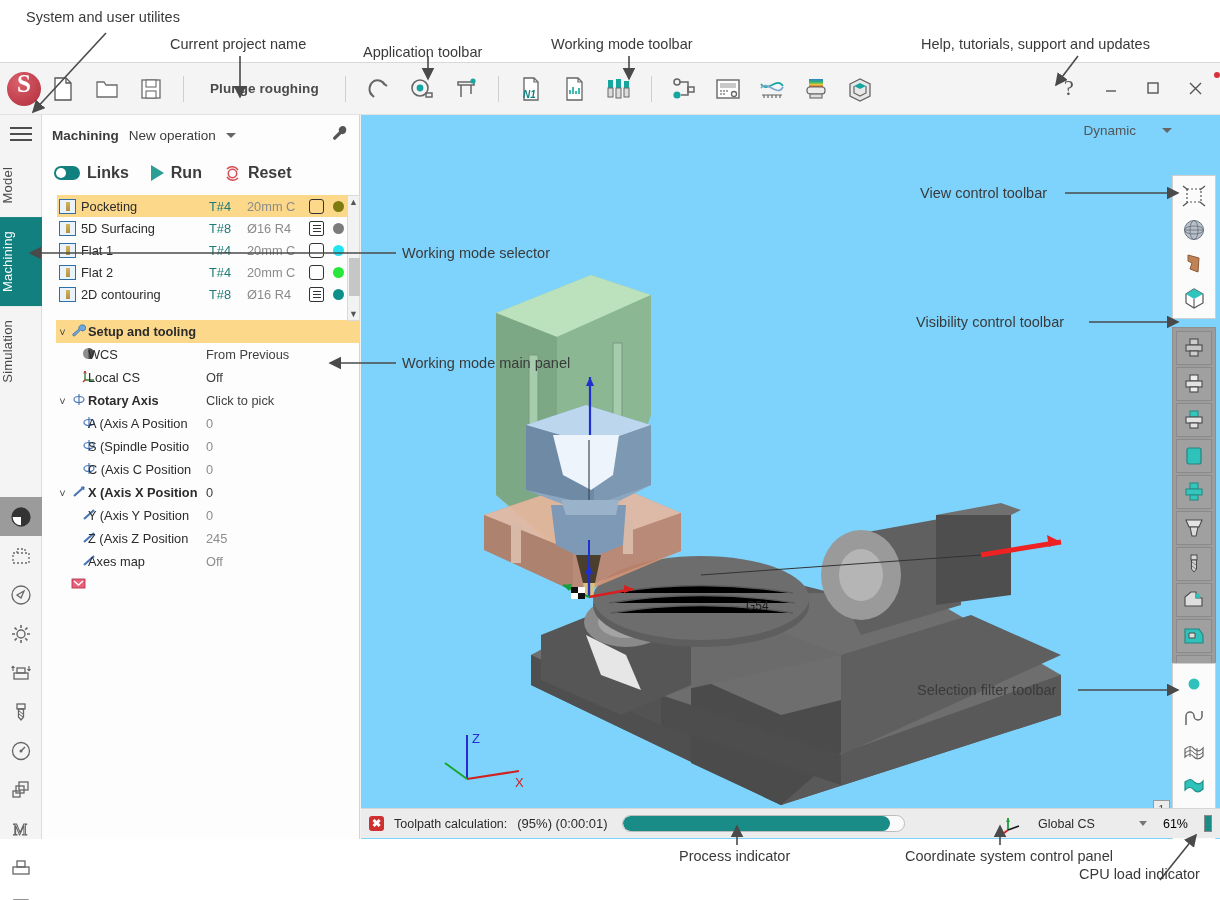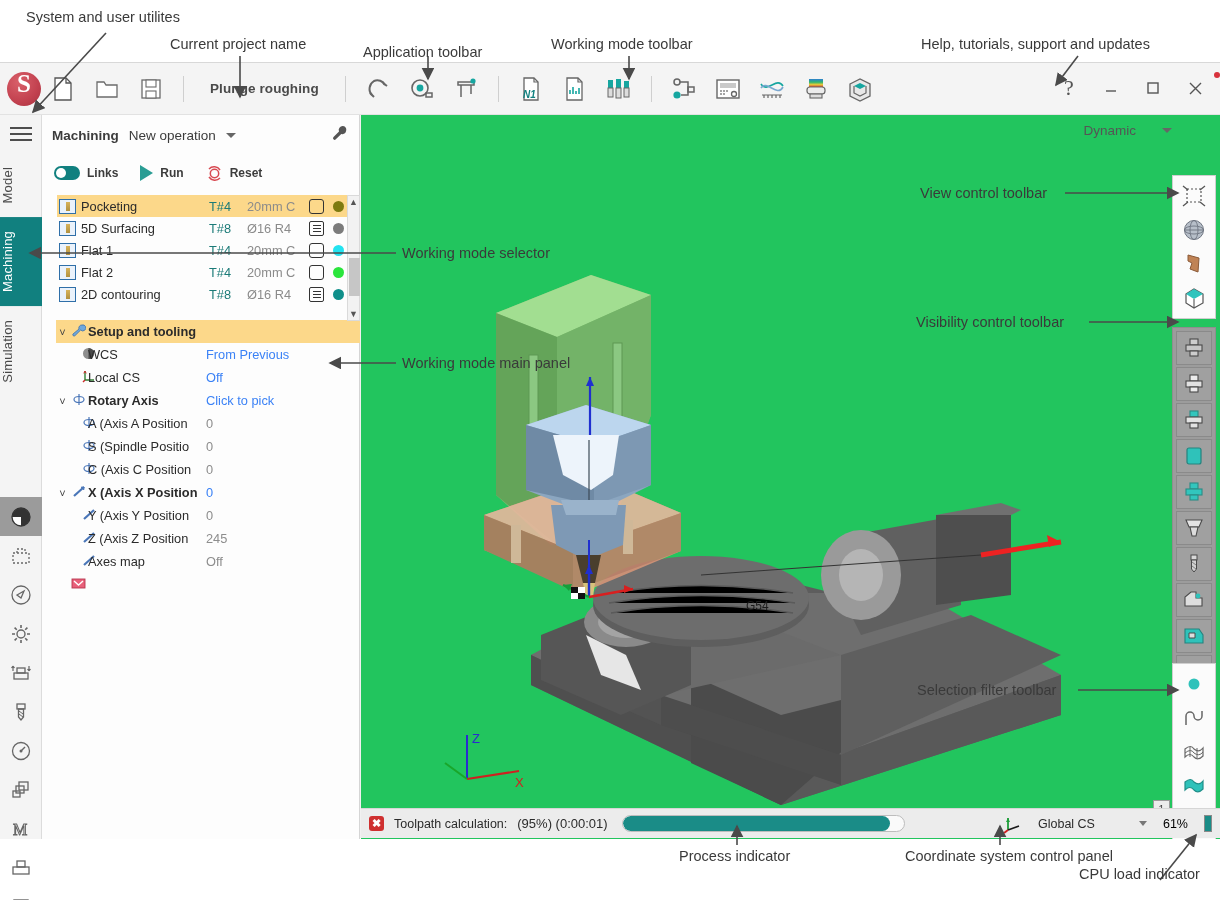--- a/index.html
+++ b/index.html
@@ -101,21 +101,21 @@
   }
   .panel-head {
     height:40px; display:flex; align-items:center; padding:0 10px; gap:10px;
   }
   .panel-title { font-size:13.5px; font-weight:bold; color:#3c3c3c; }
   .newop { font-size:13.5px; color:#3c3c3c; }
   .caret { width:0;height:0;border-left:5px solid transparent;border-right:5px solid transparent;border-top:5px solid #666; }
   .wrench { margin-left:auto; color:#555; }
 
   .panel-actions { height:36px; display:flex; align-items:center; padding:0 12px; gap:22px; }
-  .act { display:flex; align-items:center; gap:7px; font-size:12px; font-weight:bold; color:#3c3c3c; cursor:pointer; }
+  .act { display:flex; align-items:center; gap:7px; font-size:16px; font-weight:bold; color:#3c3c3c; cursor:pointer; }
   .toggle {
     width:26px; height:14px; border-radius:7px; background:#11807f; position:relative;
   }
   .toggle::after { content:""; position:absolute; left:2px; top:2px; width:10px; height:10px; border-radius:50%; background:#fff; }
   .play { width:0;height:0;border-top:8px solid transparent;border-bottom:8px solid transparent;border-left:13px solid #2a9d94; }
 
   
   .oplist {
     margin: 3px 8px 0 14px; height:126px; position:relative;
     border:1px solid transparent;
@@ -154,28 +154,28 @@
   .setup-label { margin:22px 0 10px 18px; font-size:13.5px; font-weight:bold; color:#3c3c3c; }
 
   
   .tree { margin-left: 14px; }
   .trow { display:flex; align-items:center; height:23px; font-size:12.8px; color:#2b2b2b; cursor:pointer; }
   .trow.hl { background:#fcd88a; width:304px; }
   .tw { width:13px; font-size:11px; color:#444; text-align:center; flex:none; }
   .ticon { width:19px; text-align:center; flex:none; font-size:12px; }
   .tlabel { width:118px; overflow:hidden; white-space:nowrap; }
   .tlabel.b { font-weight:bold; }
-  .tval { color:#3b82f6; font-size:12.8px; }
+  .tval { color:#404040; font-size:12.8px; }
   .tval.gray { color:#8d8d8d; }
   .ind1 { padding-left:13px; }
 
   
   .viewport {
     position:absolute; left:361px; top:52px; width:859px; height:724px;
-    background:#22c55e; overflow:hidden;
+    background:#7dd3fc; overflow:hidden;
   }
   .vp-topbar { position:absolute; right:48px; top:8px; display:flex; align-items:center; gap:26px; }
   .dyn { font-size:13.5px; color:#555; }
 
   .vtool {
     position:absolute; right:4px; background:#fbfbfb; border:1px solid #cfcfcf;
     display:flex; flex-direction:column; align-items:center; padding:3px 0;
   }
   #view-tb { top: 60px; width:44px; }
   #vis-tb { top: 212px; width:44px; background:#9c9c9c; border-color:#8e8e8e; }

